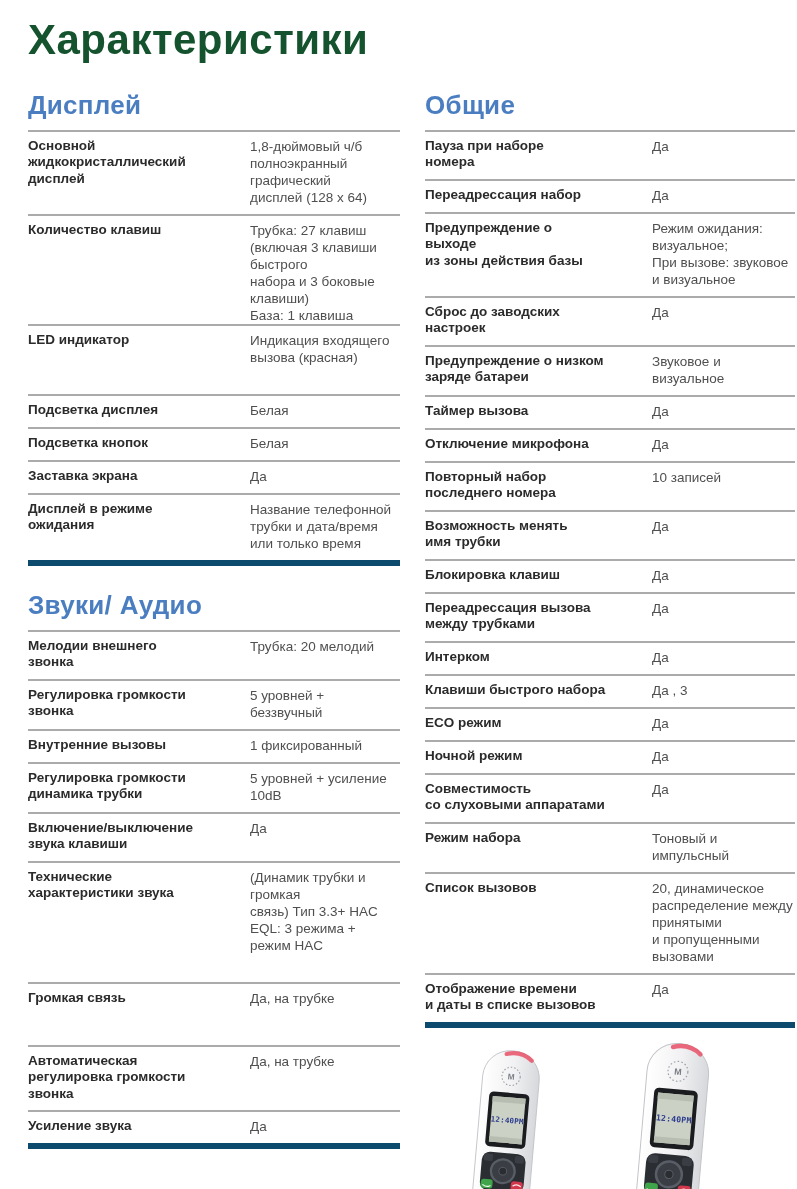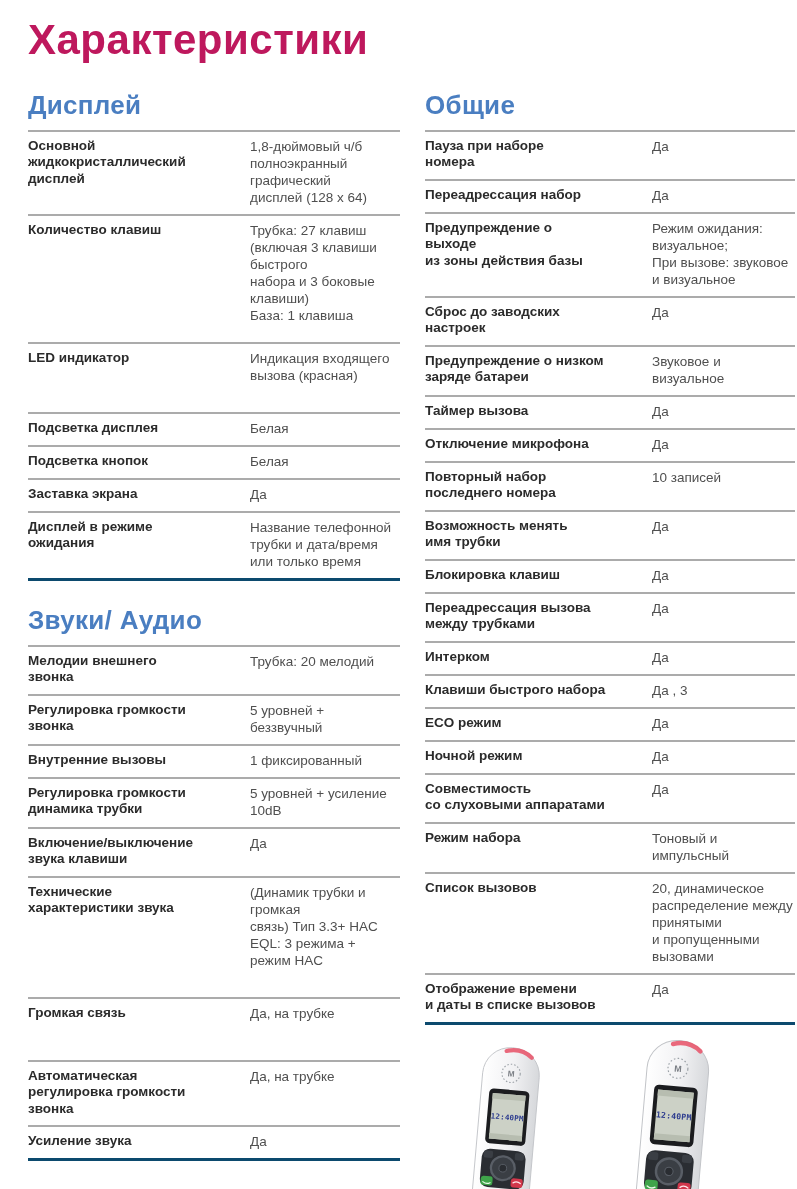--- a/index.html
+++ b/index.html
@@ -4,46 +4,46 @@
 <style>
   * { margin:0; padding:0; box-sizing:border-box; }
   html,body { background:#ffffff; }
   body {
     width:797px; height:1189px; overflow:hidden; position:relative;
     font-family:"Liberation Sans","DejaVu Sans",sans-serif;
     -webkit-font-smoothing:antialiased;
   }
   .page { padding:14px 4px 0 28px; }
   h1.page-title {
-    color:#be185d; font-size:42px; font-weight:bold; letter-spacing:0.5px;
+    color:#14532d; font-size:42px; font-weight:bold; letter-spacing:0.5px;
     margin:2px 0 26px 0;
   }
   .columns { display:flex; gap:25px; align-items:flex-start; }
   .col-left  { flex:0 0 372px; width:372px; }
   .col-right { flex:0 0 370px; width:370px; }
   h2.section-heading {
     color:#4a7ec1; font-size:26px; font-weight:bold; letter-spacing:0.3px;
     margin:0 0 9px 0;
   }
-  .spec-table { border-bottom:3px solid #0c4a6e; margin-bottom:4px; }
+  .spec-table { border-bottom:6px solid #0c4a6e; margin-bottom:4px; }
   .spec-row { display:flex; border-top:2px solid #ababab; padding:6px 0 8px 0; }
   .spec-label {
     flex:0 0 182px; padding-right:6px;
     font-weight:bold; font-size:13.5px; line-height:1.22; color:#2b2b2b;
     white-space:pre-line;
   }
   .col-right .spec-label { flex-basis:187px; }
   .spec-value {
     flex:1; font-size:13.5px; line-height:1.26; color:#4f4f4f;
     white-space:pre-line;
     margin-left:40px;
   }
   .section-audio { margin-top:24px; }
   
-  .tbl-display .spec-row:nth-child(2) { padding-bottom:18px; }
+  .tbl-display .spec-row:nth-child(2) { padding-bottom:0; }
   .tbl-display .spec-row:nth-child(3) { padding-bottom:28px; }
   .tbl-audio .spec-row:nth-child(6) { padding-bottom:28px; }
   .tbl-audio .spec-row:nth-child(7) { padding-bottom:38px; }
   .phones-wrap { margin-top:6px; width:370px; }
   svg text { user-select:none; }
 </style>
 </head>
 <body>
 
 <div class="page">

